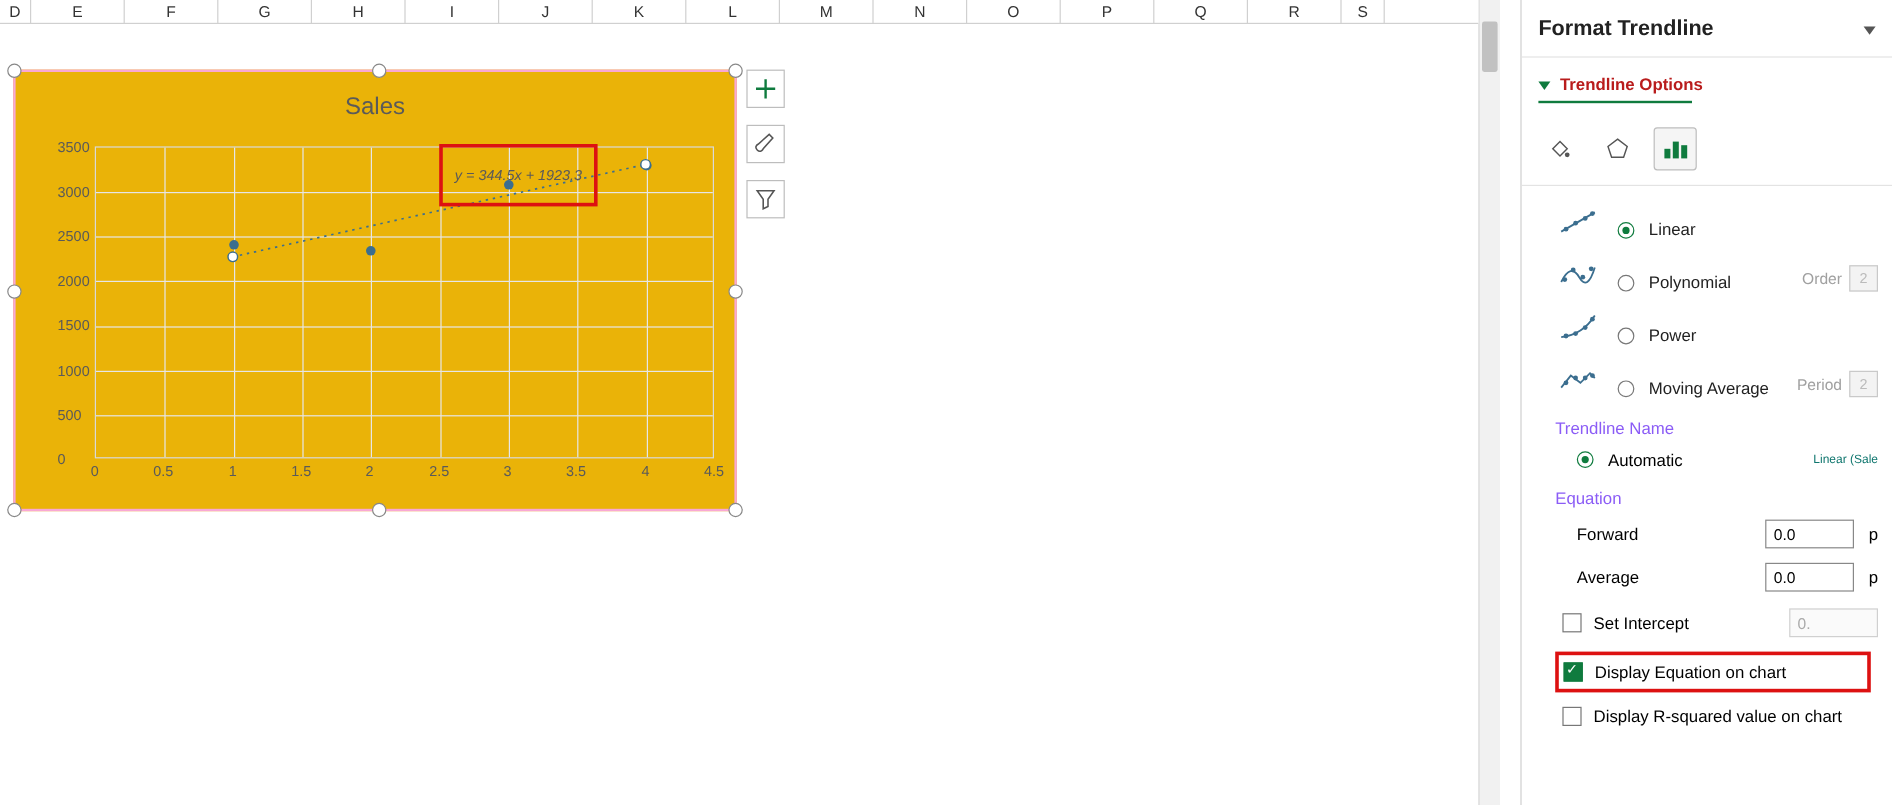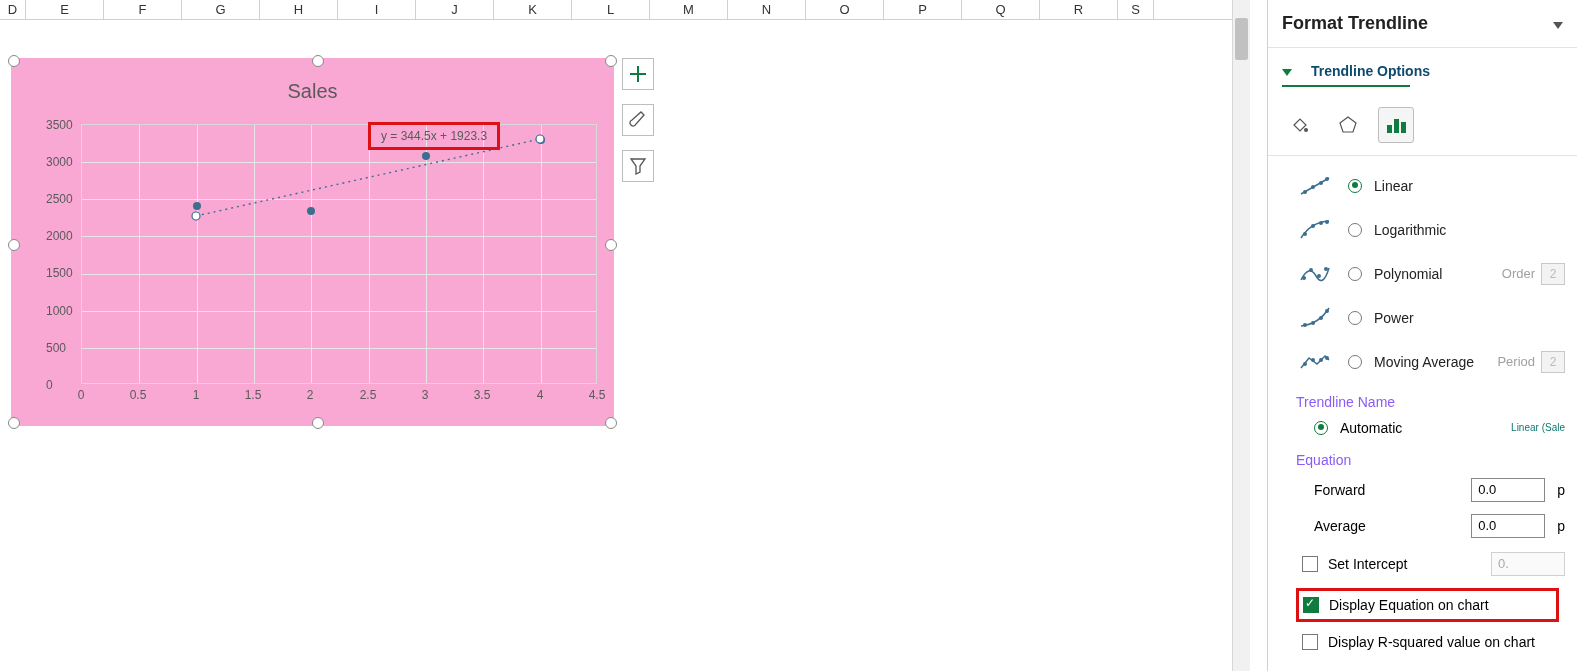--- a/index.html
+++ b/index.html
@@ -18,21 +18,21 @@
   
   .sheet-scroll {
     position: absolute; top: 0; left: 1232px; width: 18px; height: 671px;
     background: #f1f1f1; border-left: 1px solid #d7d7d7;
   }
   .sheet-scroll .thumb { position: absolute; left: 2px; right: 2px; top: 18px; height: 42px; background: #c1c1c1; border-radius: 2px; }
 
   
   .chart-box {
     position: absolute; left: 11px; top: 58px; width: 603px; height: 368px;
-    background: #f9a8d4; border: 4px solid #f9a8d4;
+    background: #eab308; border: 2px solid #f9a8d4;
   }
   .sel-handle {
     position: absolute; width: 12px; height: 12px; border: 1px solid #888;
     border-radius: 50%; background: #fff;
   }
   .h-tl { left: -7px;  top: -7px; }
   .h-tm { left: 297px; top: -7px; }
   .h-tr { right: -7px; top: -7px; }
   .h-ml { left: -7px;  top: 177px; }
   .h-mr { right: -7px; top: 177px; }
@@ -59,21 +59,21 @@
 
   .data-dot { position: absolute; width: 8px; height: 8px; border-radius: 50%;
               background: #3b6e8f; }
   .trend { position: absolute; left: 66px; top: 62px; width: 516px; height: 260px;
            overflow: visible; pointer-events: none; }
   .trend-dot { fill: #fff; stroke: #3b6e8f; stroke-width: 1.2; }
   .trend-line { stroke: #3b6e8f; stroke-width: 1.4; stroke-dasharray: 2 4; fill: none; }
 
   .equation-box {
     position: absolute; top: 60px; left: 353px;
-    border: 3px solid #d11; padding: 4px 10px; font-size: 12px; color: #5a5a5a;
+    border: 3px solid #d11; padding: 16px 10px; font-size: 12px; color: #5a5a5a; font-style: italic;
   }
 
   
   .chart-side-btns { position: absolute; left: 622px; top: 58px; }
   .chart-side-btns .btn {
     width: 32px; height: 32px; border: 1px solid #bdbdbd; margin-bottom: 14px;
     display: flex; align-items: center; justify-content: center;
     background: #fff; cursor: pointer;
   }
 
@@ -82,33 +82,33 @@
     position: absolute; right: 0; top: 0; width: 310px; height: 671px;
     border-left: 1px solid #d0d0d0; background: #fff;
   }
   .pane-title {
     height: 48px; display: flex; align-items: center; justify-content: space-between;
     padding: 0 14px; font-size: 18px; font-weight: 600; color: #222;
     border-bottom: 1px solid #e3e3e3;
   }
   .pane-tabs { padding: 12px 14px 2px; }
   .pane-tab-label {
-    color: #0c4a6e; font-size: 14px; font-weight: 600; display: inline-flex; align-items: center; gap: 19px;
+    color: #b91c1c; font-size: 14px; font-weight: 600; display: inline-flex; align-items: center; gap: 8px;
   }
   .pane-tab-underline { width: 128px; height: 2px; background: #0f7b3e; margin-top: 6px; }
 
   .pane-icons { display: flex; gap: 12px; padding: 18px 14px 12px; border-bottom: 1px solid #e3e3e3; }
   .pane-icon {
     width: 36px; height: 36px; border: 1px solid transparent; border-radius: 3px;
     display: flex; align-items: center; justify-content: center; cursor: pointer;
   }
   .pane-icon.active { border-color: #bdbdbd; background: #f5f5f5; }
 
   .options { padding: 8px 0 0 28px; }
-  .opt-row { display: flex; align-items: center; gap: 12px; padding: 8px 0; font-size: 14px; color: #222; }
+  .opt-row { display: flex; align-items: flex-end; gap: 12px; padding: 8px 0; font-size: 14px; color: #222; }
   .opt-icon { width: 40px; height: 28px; display:flex; align-items:center; justify-content:center; }
   .radio {
     width: 14px; height: 14px; border-radius: 50%; border: 1.5px solid #777; display:inline-block; position:relative;
   }
   .radio.on { border-color: #0f7b3e; }
   .radio.on::after { content:""; position:absolute; left:2.5px; top:2.5px; width:6px; height:6px; border-radius:50%; background:#0f7b3e; }
   .opt-tail { margin-left: auto; margin-right: 12px; display:flex; align-items:center; gap:6px; color:#a0a0a0; font-size: 13px; }
   .mini-input { width: 24px; height: 22px; border:1px solid #c9c9c9; background:#fff; text-align:center; font-size:12px; color:#777; }
   .mini-input[disabled] { background:#f3f3f3; color:#bbb; }
 
@@ -278,33 +278,20 @@
             <circle cx="22" cy="9" r="2" fill="#3b6e8f"></circle>
             <circle cx="28" cy="5" r="2" fill="#3b6e8f"></circle>
           </svg>
       </span>
       <span class="radio on"></span>
       <span class="opt-label"><span>Linear</span></span>
     </div>
     <div class="opt-row">
       <span class="opt-icon">
         <svg width="34" height="24">
-            <path d="M2 20 Q12 4 30 3" fill="none" stroke="#3b6e8f" stroke-width="1.5"></path>
-            <circle cx="6" cy="16" r="2" fill="#3b6e8f"></circle>
-            <circle cx="14" cy="8" r="2" fill="#3b6e8f"></circle>
-            <circle cx="22" cy="5" r="2" fill="#3b6e8f"></circle>
-            <circle cx="28" cy="4" r="2" fill="#3b6e8f"></circle>
-          </svg>
-      </span>
-      <span class="radio"></span>
-      <span class="opt-label"><span>Logarithmic</span></span>
-    </div>
-    <div class="opt-row">
-      <span class="opt-icon">
-        <svg width="34" height="24">
             <path d="M2 18 Q10 2 17 14 T30 6" fill="none" stroke="#3b6e8f" stroke-width="1.5"></path>
             <circle cx="5" cy="16" r="2" fill="#3b6e8f"></circle>
             <circle cx="12" cy="8" r="2" fill="#3b6e8f"></circle>
             <circle cx="20" cy="14" r="2" fill="#3b6e8f"></circle>
             <circle cx="27" cy="7" r="2" fill="#3b6e8f"></circle>
           </svg>
       </span>
       <span class="radio"></span>
       <span class="opt-label"><span>Polynomial</span></span>
       <span class="opt-tail">

